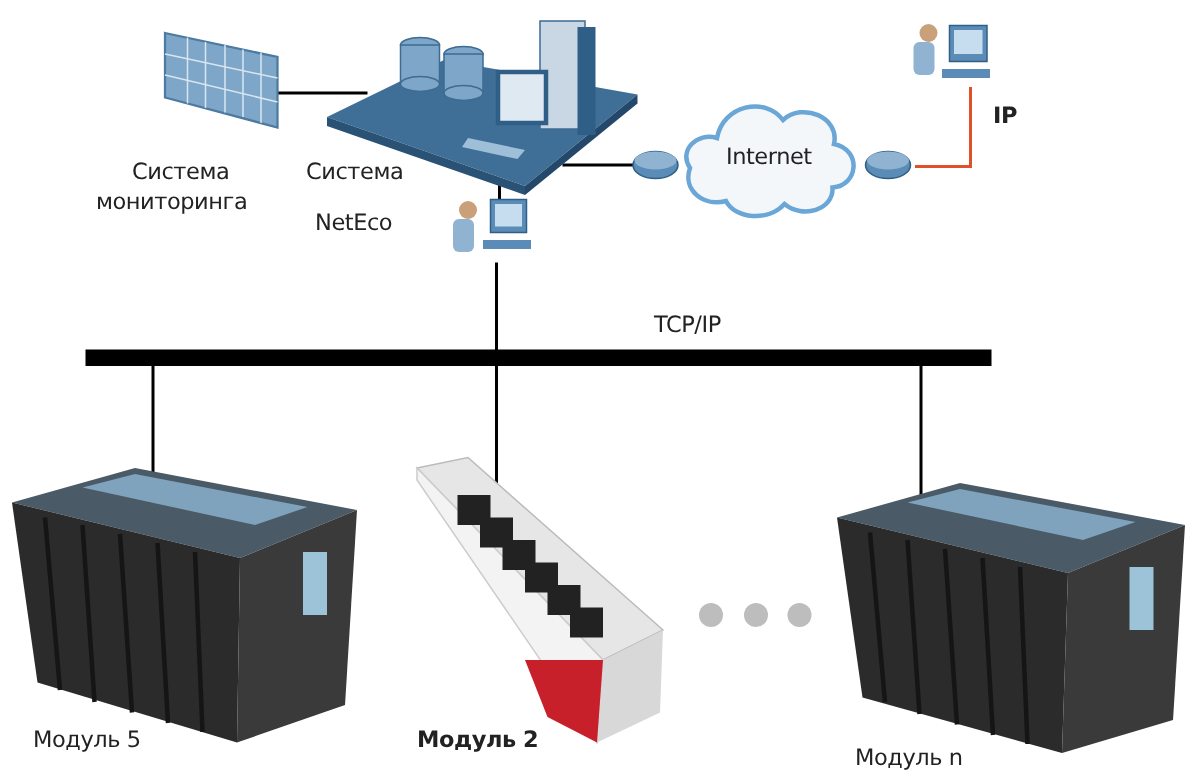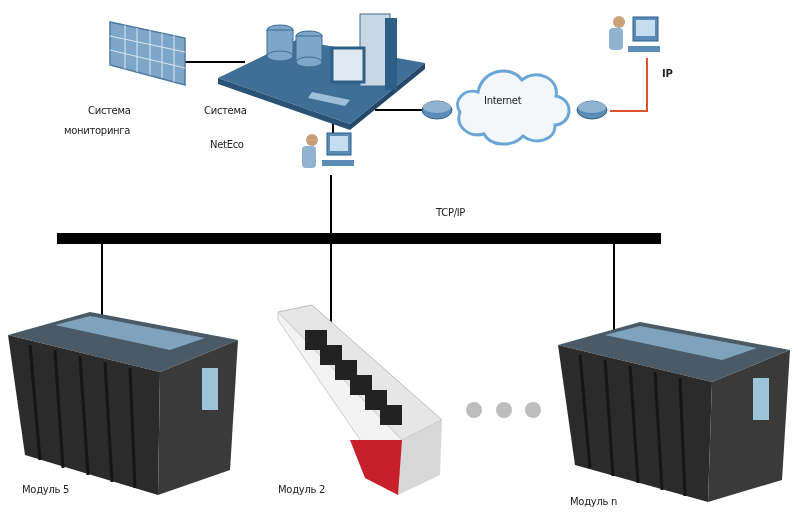--- a/index.html
+++ b/index.html
@@ -1,17 +1,17 @@
 <!DOCTYPE html>
 <html><head>
 <meta charset="utf-8">
 <style>
   html,body{margin:0;padding:0;background:#fff;}
   body{width:798px;height:516px;position:relative;overflow:hidden;font-family:"DejaVu Sans",sans-serif;}
-  .lbl{position:absolute;font-size:10px;color:#222;white-space:nowrap;letter-spacing:-0.3px;}
+  .lbl{position:absolute;font-size:15px;color:#222;white-space:nowrap;letter-spacing:-0.3px;}
   .bold{font-weight:bold;}
   svg{position:absolute;left:0;top:0;}
 </style>
 </head>
 <body>
 
 <svg width="798" height="516" viewBox="0 0 798 516">
 
   <line x1="185" y1="62" x2="245" y2="62" stroke="#000" stroke-width="2"></line>
   <line x1="375" y1="110" x2="425" y2="110" stroke="#000" stroke-width="2"></line>
@@ -135,14 +135,14 @@
 </svg>
 
 <div class="lbl" style="left:88px;top:105px;">Система</div>
 <div class="lbl" style="left:64px;top:125px;">мониторинга</div>
 <div class="lbl" style="left:204px;top:105px;">Система</div>
 <div class="lbl" style="left:210px;top:139px;">NetEco</div>
 <div class="lbl" style="left:484px;top:95px;">Internet</div>
 <div class="lbl bold" style="left:662px;top:68px;">IP</div>
 <div class="lbl" style="left:436px;top:207px;">TCP/IP</div>
 <div class="lbl" style="left:22px;top:484px;">Модуль 5</div>
-<div class="lbl" style="left:278px;top:484px;">Модуль 2</div>
+<div class="lbl" style="left:278px;top:484px;font-weight:bold;">Модуль 2</div>
 <div class="lbl" style="left:570px;top:484px;margin-top:12px;">Модуль n</div>
 
 </body></html>

